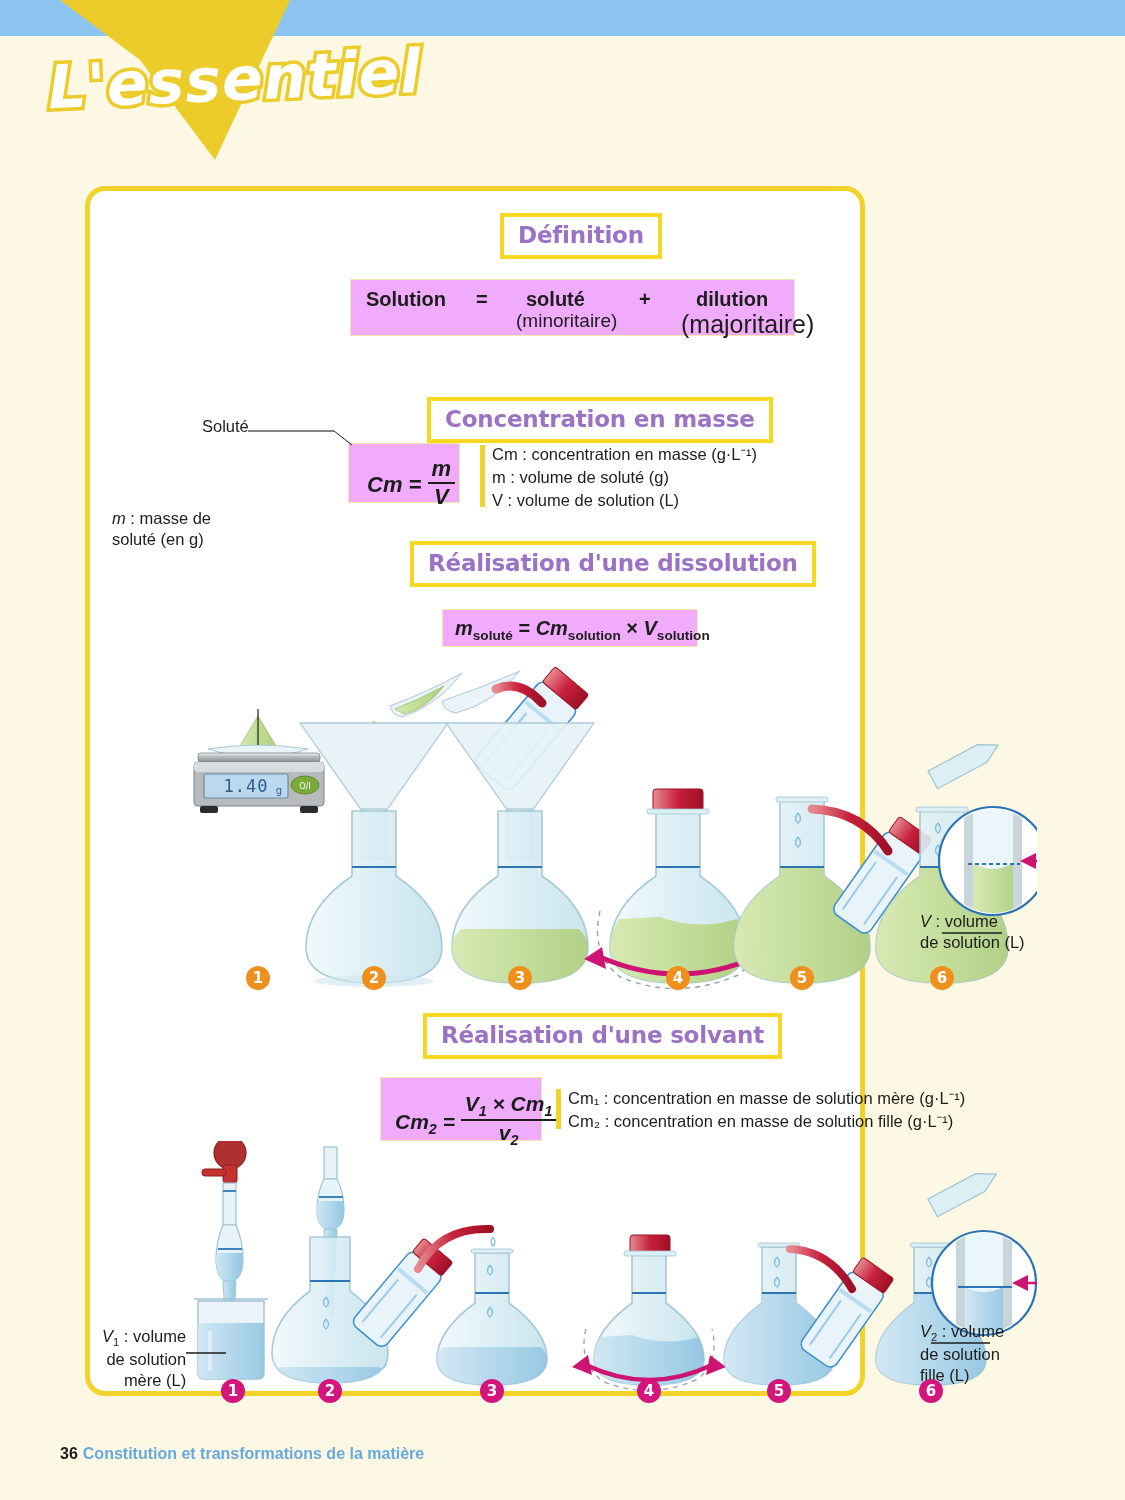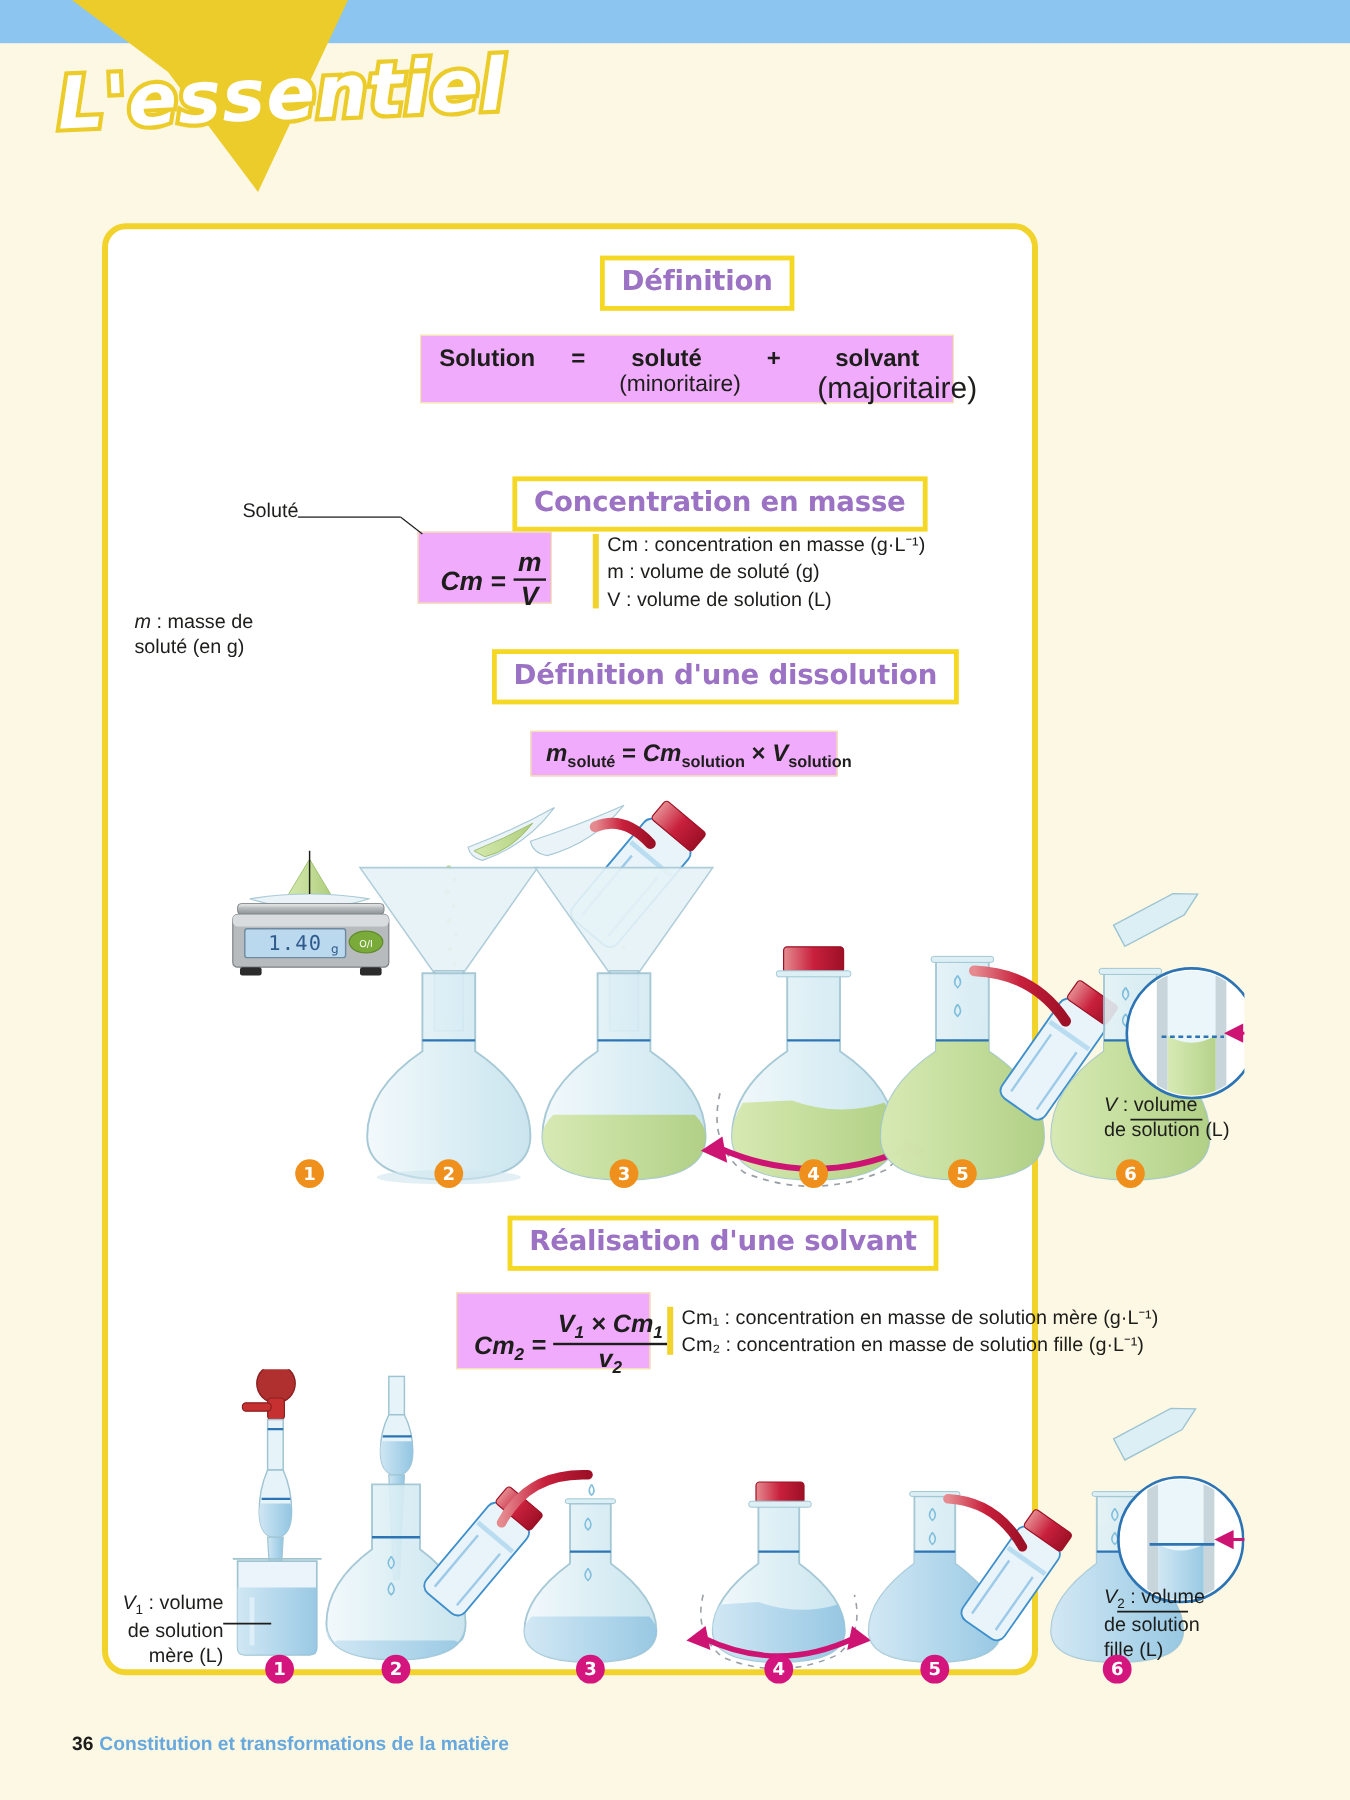--- a/index.html
+++ b/index.html
@@ -108,45 +108,45 @@
 
 <div class="card">
 
   <div class="sec-head" style="left:410px; top:22px;">Définition</div>
 
   <div class="fbox" style="left:260px; top:88px; width:445px; height:57px;">
     <div style="position:absolute;left:15px;top:8px;font-size:20px;font-weight:bold;">Solution</div>
     <div style="position:absolute;left:125px;top:8px;font-size:20px;font-weight:bold;">=</div>
     <div style="position:absolute;left:175px;top:8px;font-size:20px;font-weight:bold;">soluté</div>
     <div style="position:absolute;left:288px;top:8px;font-size:20px;font-weight:bold;">+</div>
-    <div style="position:absolute;left:345px;top:8px;font-size:20px;font-weight:bold;">solvant</div>
+    <div style="position:absolute;left:345px;top:8px;font-size:20px;font-weight:bold;">dilution</div>
     <div style="position:absolute;left:165px;top:30px;font-size:19px;">(minoritaire)</div>
     <div style="position:absolute;left:330px;top:30px;font-size:25px;">(majoritaire)</div>
   </div>
 
   <div class="sec-head" style="left:337px; top:190px;margin-top:16px;">Concentration en masse</div>
 
   <div class="fbox" style="left:258px; top:252px; width:112px; height:60px;">
     <div style="position:absolute;left:18px;top:12px;font-size:22px;font-weight:bold;font-style:italic;">
       <span>Cm</span>
       <span>=</span>
       <span class="frac">
         <span class="n">m</span>
         <span class="d">V</span>
       </span>
     </div>
   </div>
 
-  <div class="legend" style="left:416px; top:252px;">
+  <div class="legend" style="left:402px; top:252px;">
     <div>Cm : concentration en masse (g·L⁻¹)</div>
     <div>m : volume de soluté (g)</div>
     <div>V : volume de solution (L)</div>
   </div>
 
-  <div class="sec-head" style="left:320px; top:350px;">Définition d'une dissolution</div>
+  <div class="sec-head" style="left:320px; top:350px;">Réalisation d'une dissolution</div>
 
   <div class="fbox" style="left:352px; top:418px; width:256px; height:38px;">
     <div style="position:absolute;left:12px;top:7px;font-size:20px;font-weight:bold;white-space:nowrap;">
       <i>m</i><sub>soluté</sub> = <i>Cm</i><sub>solution</sub> × <i>V</i><sub>solution</sub>
     </div>
   </div>
 
   <svg style="position:absolute; left:0px; top:470px; width:947px; height:330px;" viewBox="0 0 947 330">
     <defs>
       <linearGradient id="gl" x1="0" y1="0" x2="1" y2="0">

